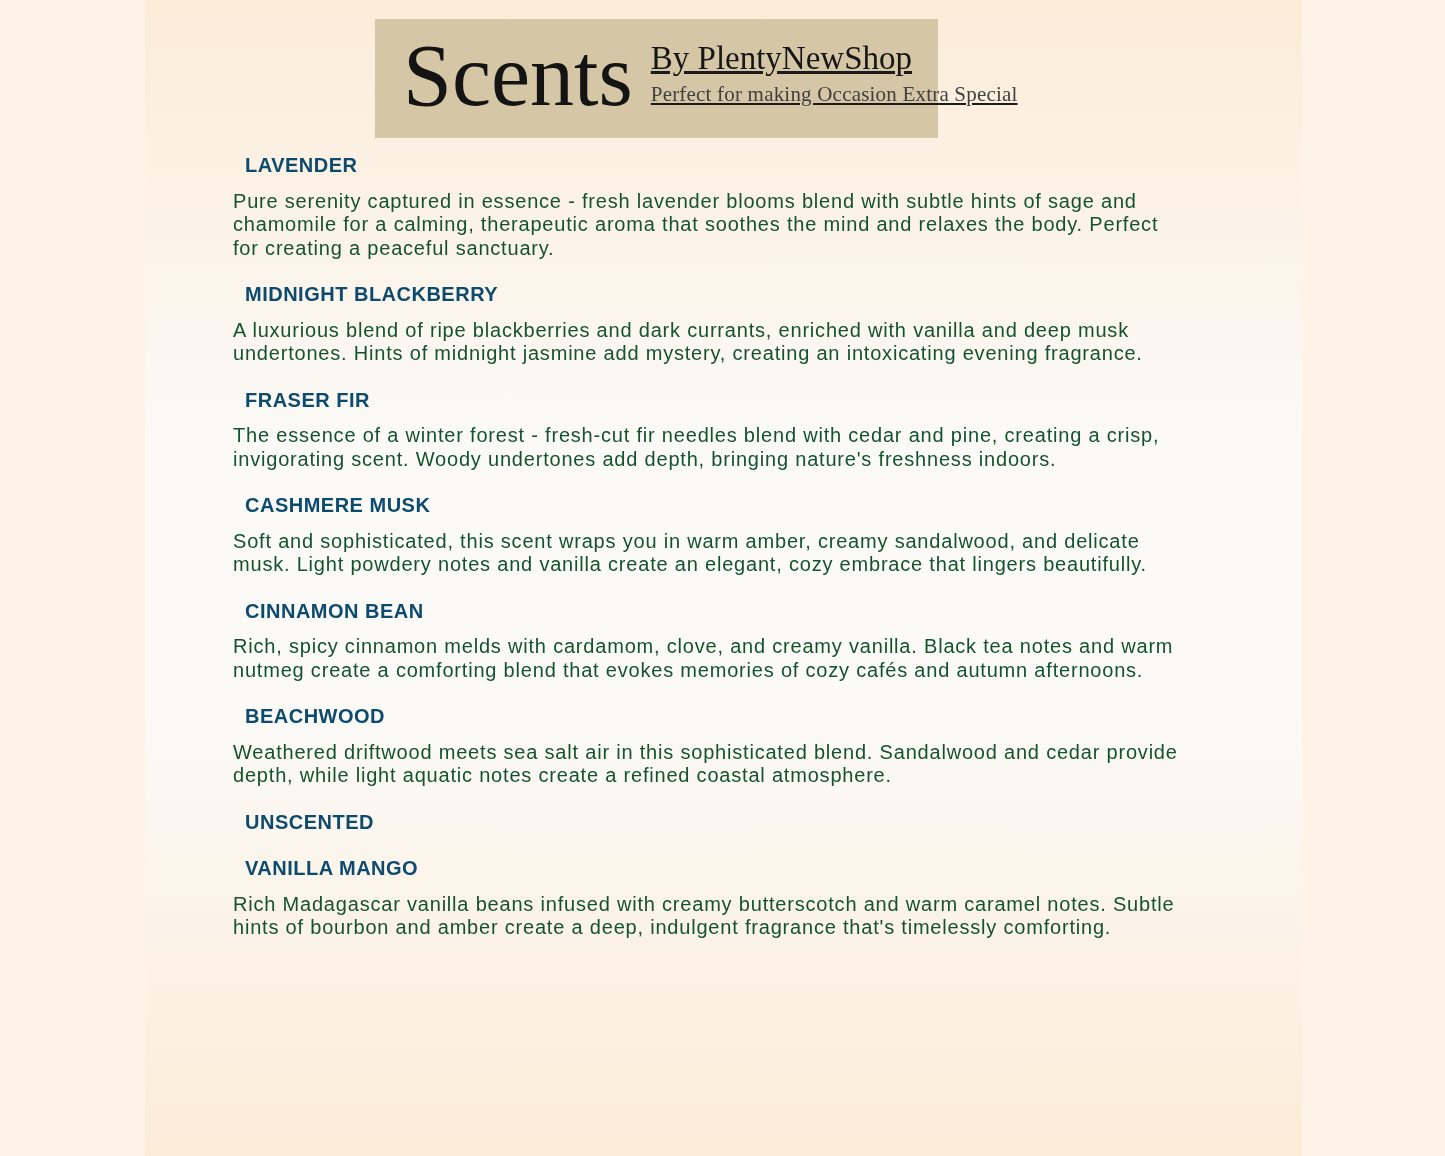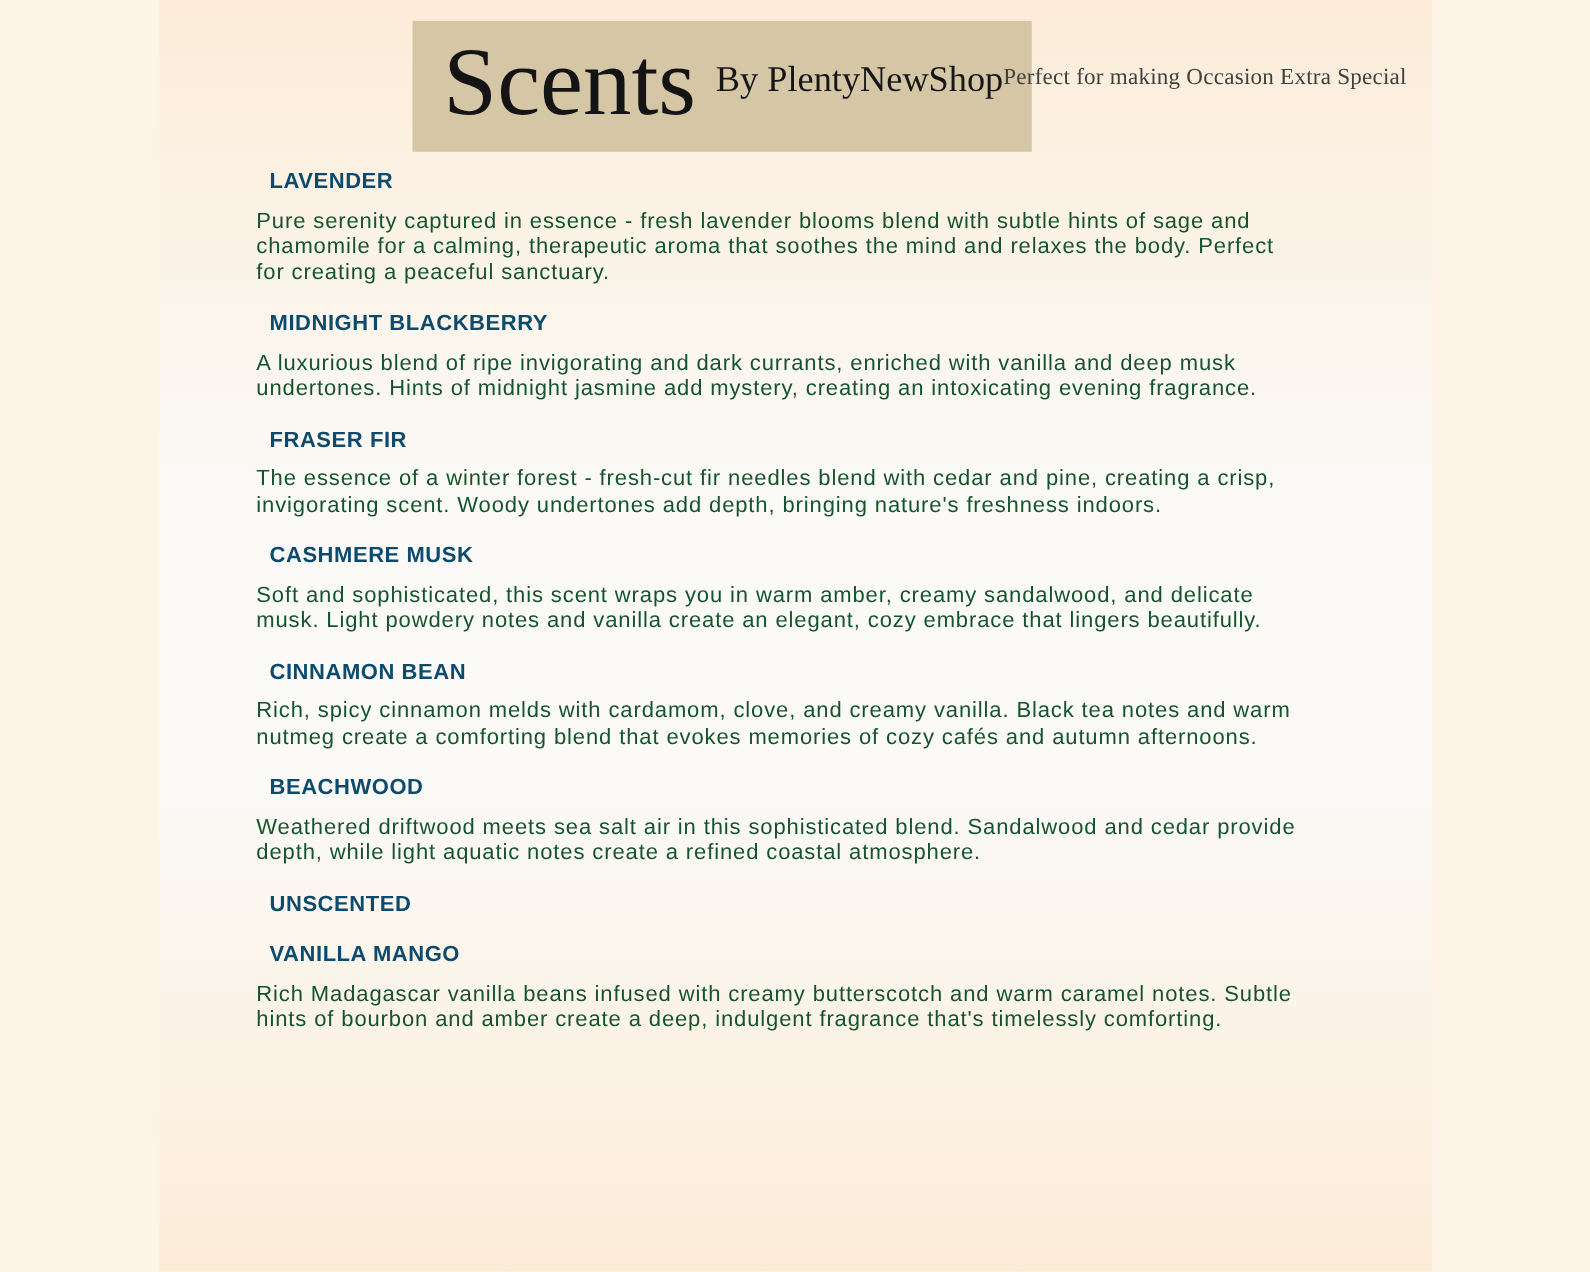--- a/index.html
+++ b/index.html
@@ -35,21 +35,23 @@
     font-family: "Liberation Serif", serif;
     font-size: 88px;
     line-height: 1;
     font-weight: 400;
     color: #141414;
     margin: 10px 0 0 0;
     white-space: nowrap;
   }
   .banner-right {
     display: flex;
+    flex-direction: column;
     margin: 6px 0 0 18px;
+    text-decoration: underline;
   }
   .banner-byline {
     font-family: "Liberation Serif", serif;
     font-size: 33px;
     line-height: 1.2;
     color: #161616;
     white-space: nowrap;
   }
   .banner-tagline {
     font-family: "Liberation Serif", serif;
@@ -96,21 +98,21 @@
 </header>
 
 <main class="scent-list">
   <section class="scent-section">
     <h2 class="scent-name">LAVENDER</h2>
     <p class="scent-description">Pure serenity captured in essence - fresh lavender blooms blend with subtle hints of sage and chamomile for a calming, therapeutic aroma that soothes the mind and relaxes the body. Perfect for creating a peaceful sanctuary.</p>
   </section>
 
   <section class="scent-section">
     <h2 class="scent-name">MIDNIGHT BLACKBERRY</h2>
-    <p class="scent-description">A luxurious blend of ripe invigorating and dark currants, enriched with vanilla and deep musk undertones. Hints of midnight jasmine add mystery, creating an intoxicating evening fragrance.</p>
+    <p class="scent-description">A luxurious blend of ripe blackberries and dark currants, enriched with vanilla and deep musk undertones. Hints of midnight jasmine add mystery, creating an intoxicating evening fragrance.</p>
   </section>
 
   <section class="scent-section">
     <h2 class="scent-name">FRASER FIR</h2>
     <p class="scent-description">The essence of a winter forest - fresh-cut fir needles blend with cedar and pine, creating a crisp, invigorating scent. Woody undertones add depth, bringing nature's freshness indoors.</p>
   </section>
 
   <section class="scent-section">
     <h2 class="scent-name">CASHMERE MUSK</h2>
     <p class="scent-description">Soft and sophisticated, this scent wraps you in warm amber, creamy sandalwood, and delicate musk. Light powdery notes and vanilla create an elegant, cozy embrace that lingers beautifully.</p>

